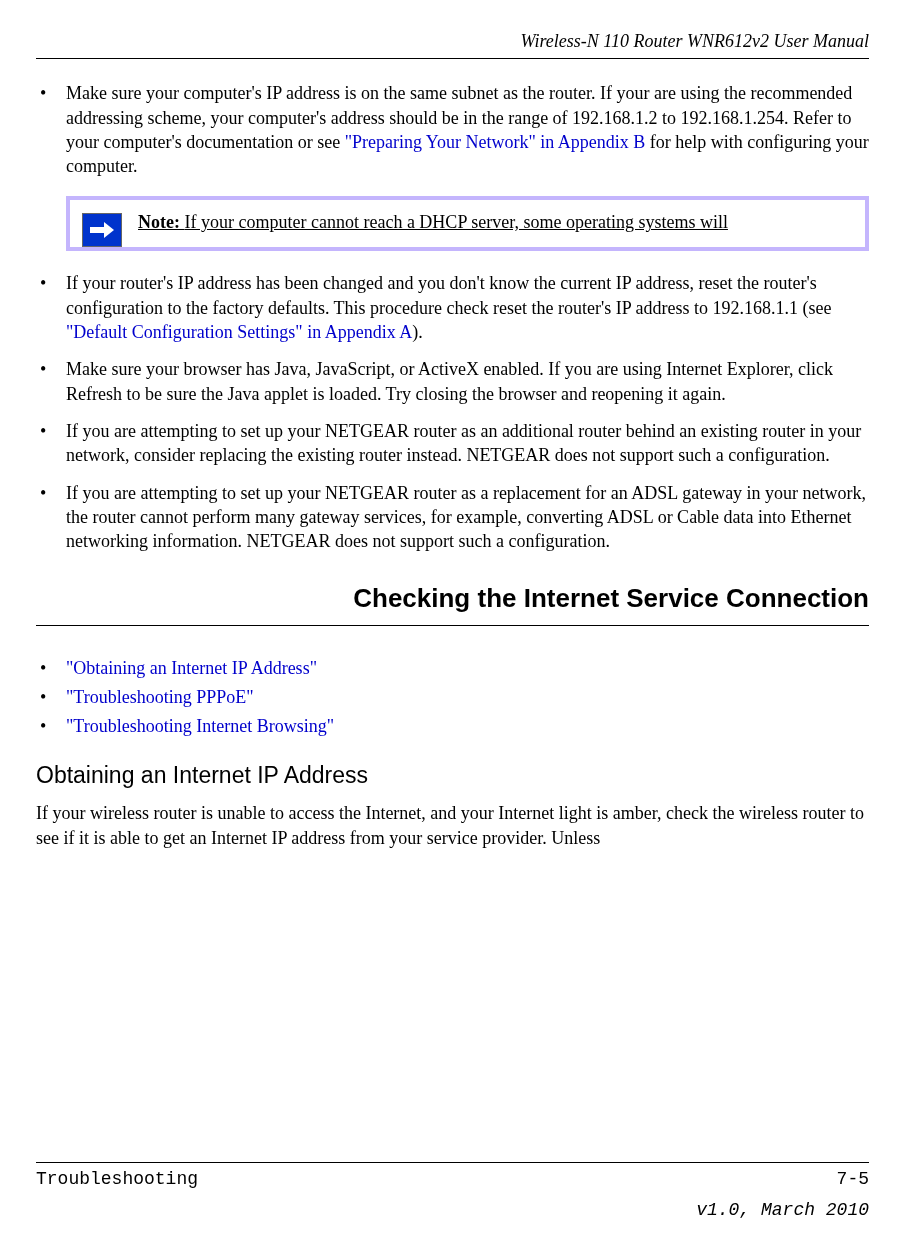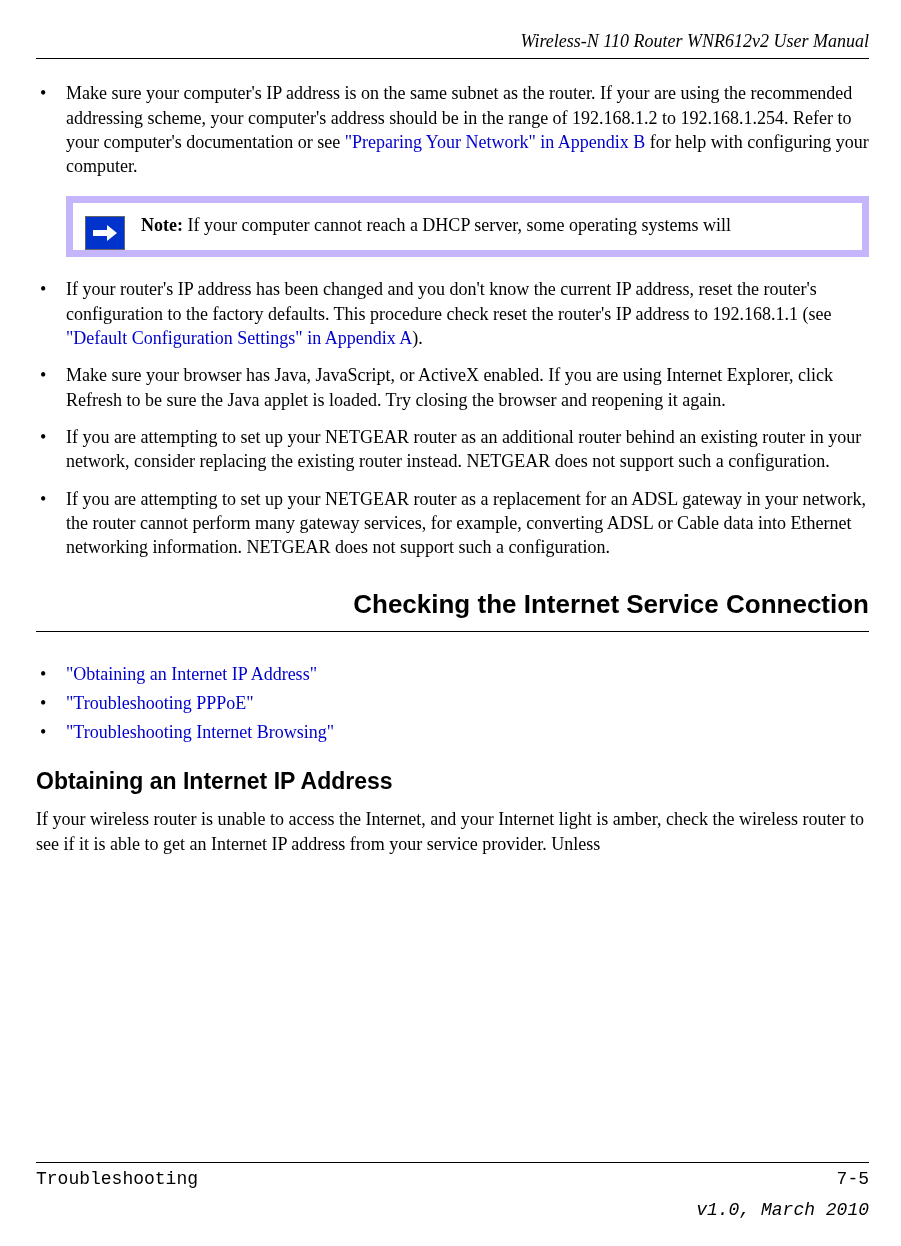--- a/index.html
+++ b/index.html
@@ -42,23 +42,24 @@
       text-align: left;
       padding-left: 4px;
     }
     .bullet-text {
       flex: 1;
     }
     .link {
       color: #0000CC;
     }
     .note-box {
-      border: 7px solid #c4b5fd;
+      border: 4px solid #c4b5fd;
       margin: 18px 0 20px 30px;
       padding: 10px 10px 0 12px;
+      text-decoration: underline;
     }
     .note-box-inner {
       display: flex;
     }
     .note-icon-wrap {
       width: 52px;
       flex-shrink: 0;
       padding-top: 3px;
     }
     .note-icon {
@@ -101,21 +102,21 @@
       margin-bottom: 30px;
     }
     .body-para {
       margin-bottom: 8px;
     }
     .link-list .bullet-item {
       margin-bottom: 5px;
     }
     h2.subsection-heading {
       font-family: Arial, Helvetica, sans-serif;
-      font-weight: bold;
+      font-weight: normal;
       font-size: 23px;
       margin-top: 22px;
       margin-bottom: 10px;
     }
     .footer {
       position: absolute;
       bottom: 24px;
       left: 36px;
       right: 32px;
       font-family: Liberation Mono, monospace;

